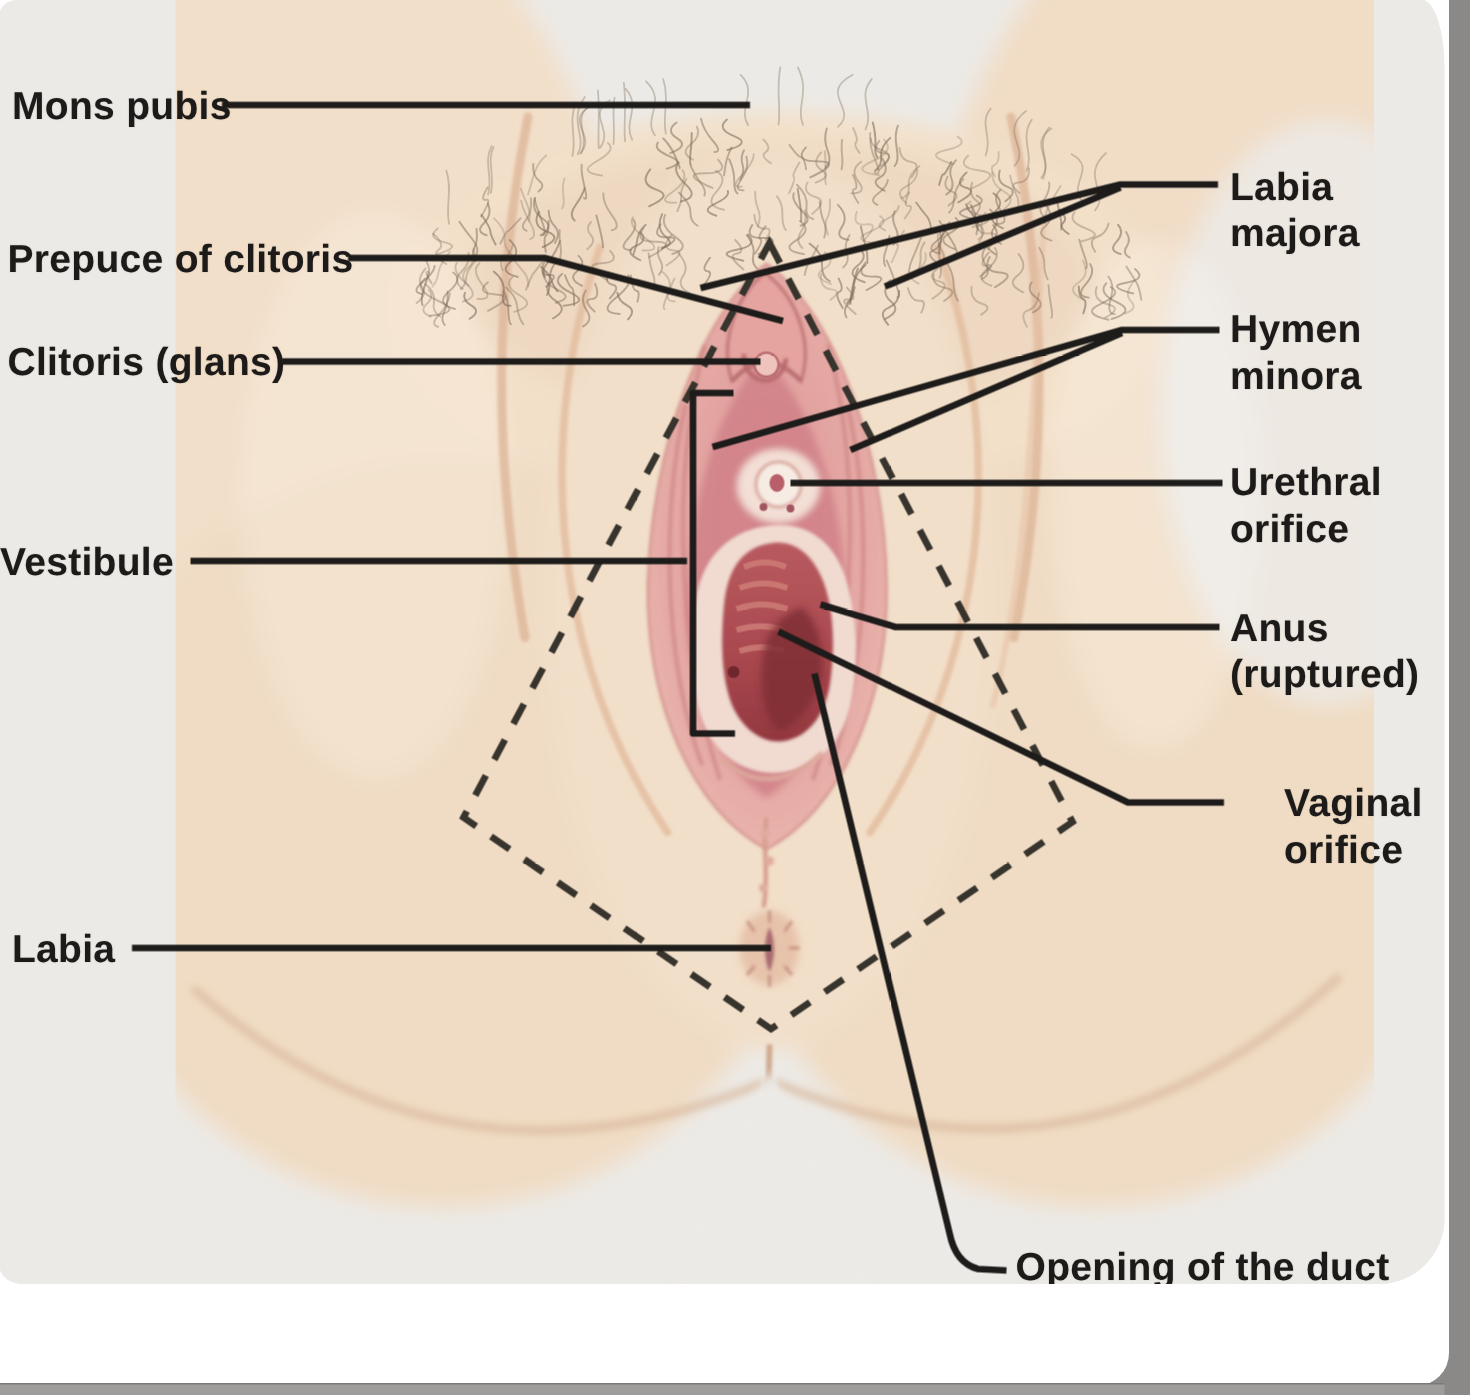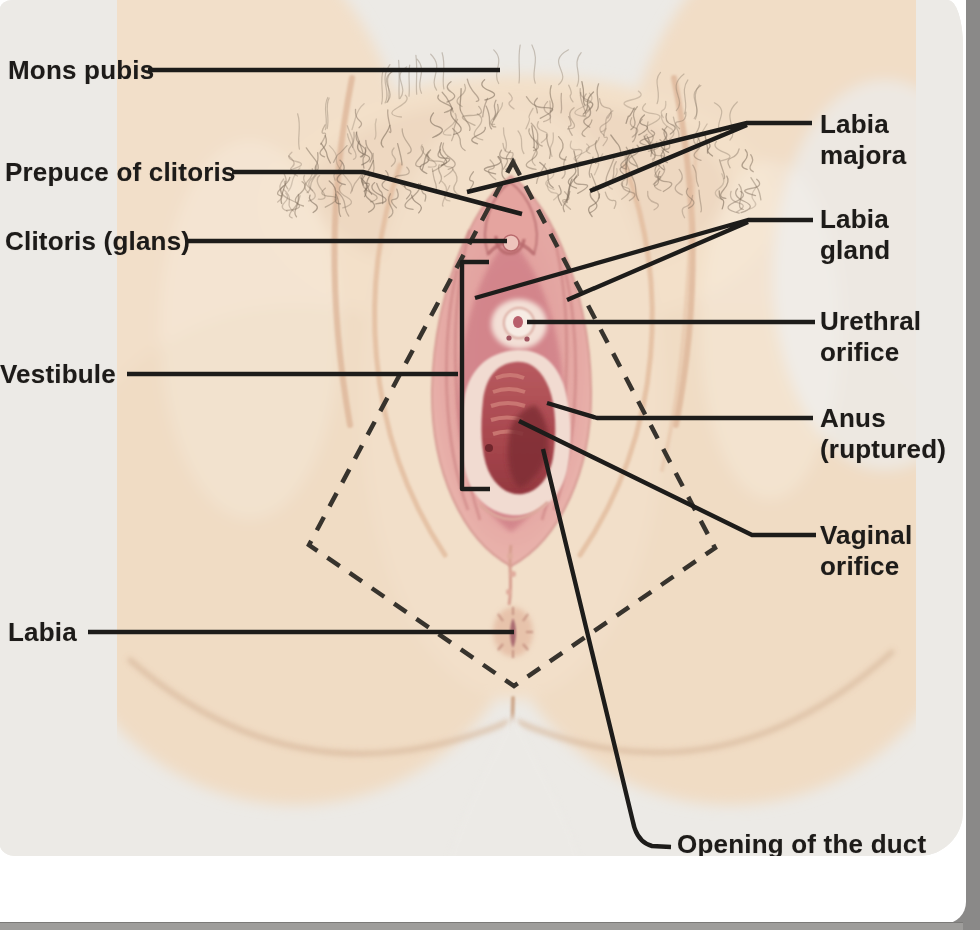--- a/index.html
+++ b/index.html
@@ -443,25 +443,25 @@
       <path d="M543,449 L633,822 Q637,842 652,846 L671,847"></path>
     </g>
   </svg>
 
   <div class="lbl" style="left:8px;top:55px">Mons pubis</div>
   <div class="lbl" style="left:5px;top:157px">Prepuce of clitoris</div>
   <div class="lbl" style="left:5px;top:226px">Clitoris (glans)</div>
   <div class="lbl" style="left:0;top:359px">Vestibule</div>
   <div class="lbl" style="left:8px;top:617px">Labia</div>
   <div class="lbl" style="left:820px;top:109px">Labia majora</div>
-  <div class="lbl" style="left:820px;top:204px">Labia gland</div>
+  <div class="lbl" style="left:820px;top:204px">Hymen minora</div>
   <div class="lbl" style="left:820px;top:306px">Urethral
 orifice</div>
   <div class="lbl" style="left:820px;top:403px">Anus
 (ruptured)</div>
-  <div class="lbl" style="left:820px;top:520px">Vaginal
+  <div class="lbl" style="left:856px;top:520px">Vaginal
 orifice</div>
   <div class="lbl" style="left:677px;top:829px">Opening of the duct
 of the greater
 vestibular gland</div>
 </div>
 
 <div class="bottom-bar"></div>
 
 </body></html>

